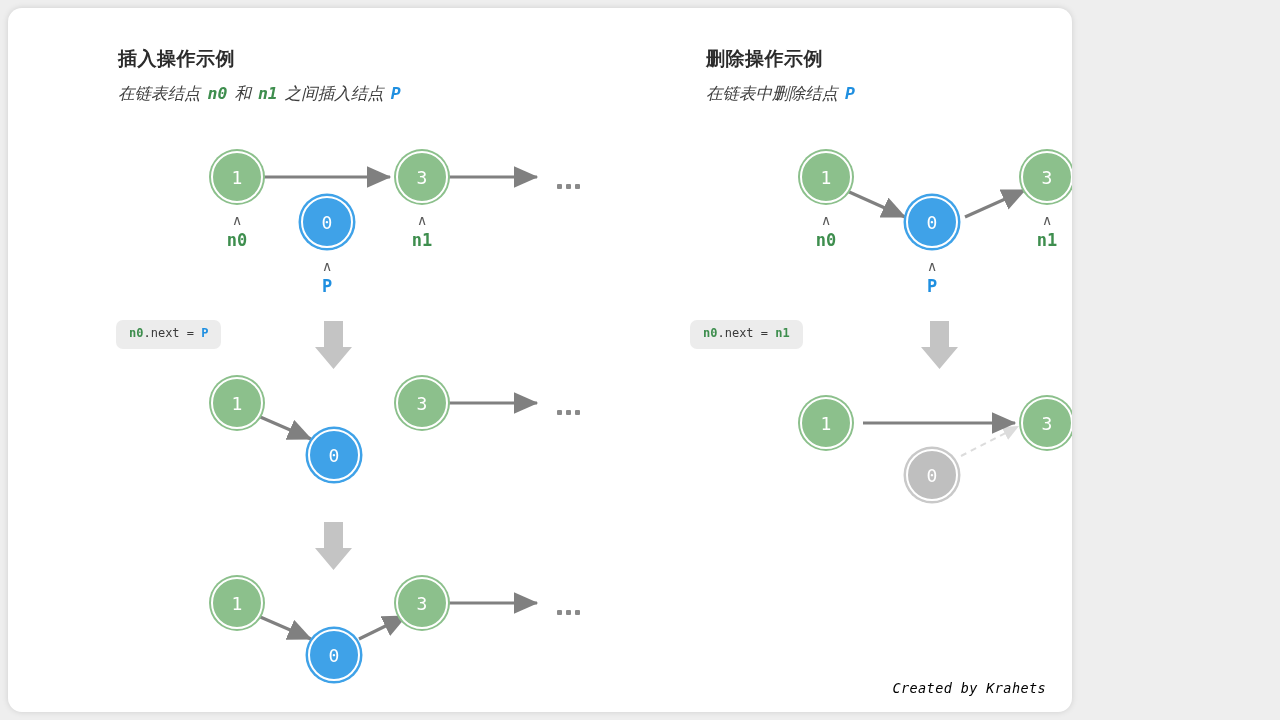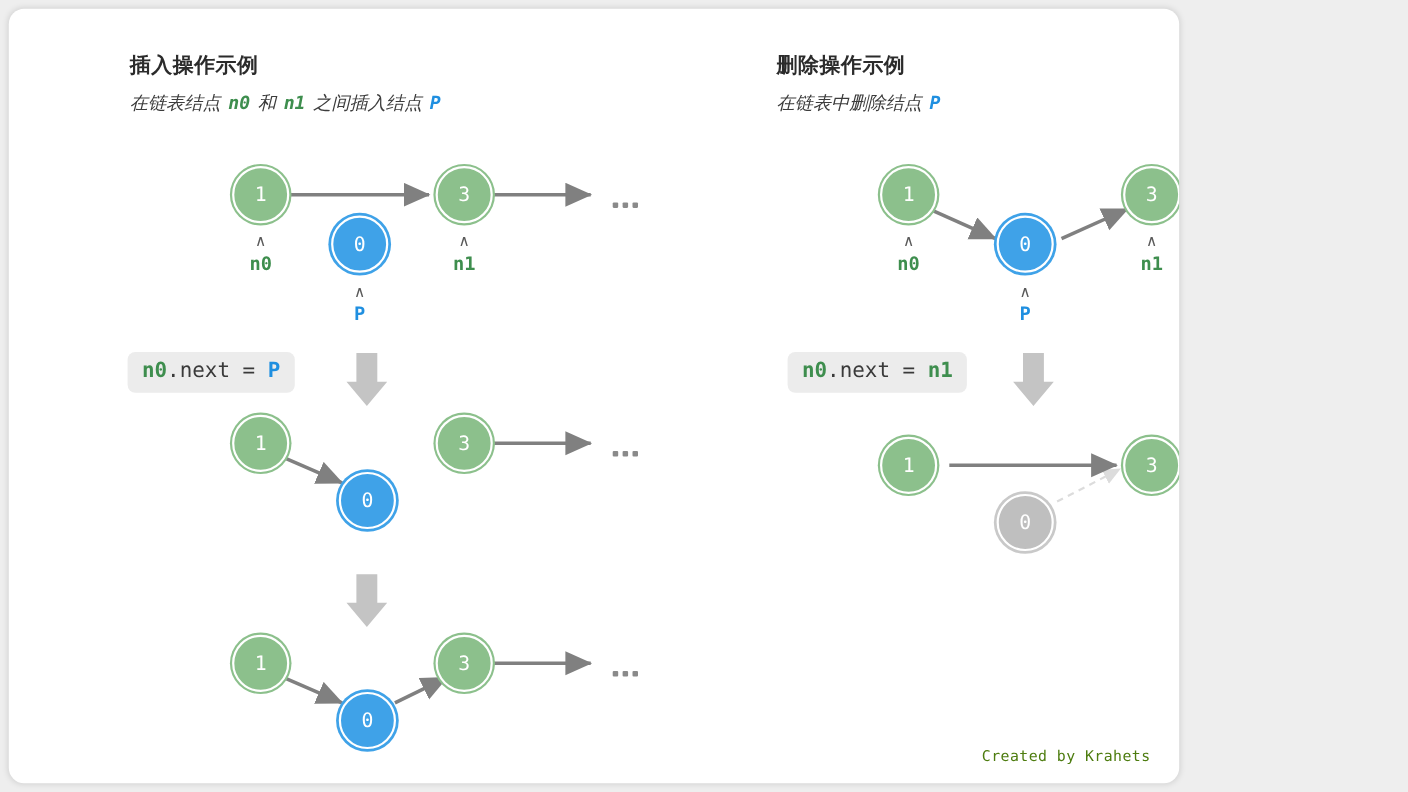--- a/index.html
+++ b/index.html
@@ -66,21 +66,21 @@
     pointer-events: none;
   }
 
   
   .code-chip {
     position: absolute;
     background: #ececec;
     border-radius: 7px;
     padding: 7px 13px 8px 13px;
     font-family: "DejaVu Sans Mono", "Liberation Mono", monospace;
-    font-size: 19px;
+    font-size: 12px;
     color: #3a3a3a;
     white-space: nowrap;
     line-height: 1.15;
   }
   .code-chip .b { font-weight: bold; }
 
   
   .node {
     position: absolute;
     width: 52px; height: 52px;
@@ -144,23 +144,24 @@
     display: block;
   }
 
   
   .credit {
     position: absolute;
     right: 26px;
     bottom: 16px;
     font-family: "DejaVu Sans Mono", "Liberation Mono", monospace;
     font-size: 13.5px;
-    color: #4d7c0f;
+    color: #000000;
     letter-spacing: 0.4px;
     white-space: nowrap;
+    font-style: italic;
   }
 </style>
 </head>
 <body>
 
 <div class="page">
 <div class="card">
 
   <svg class="canvas" viewBox="0 0 1264 704">
     <defs>
@@ -302,21 +303,21 @@
   </div>
   <div class="ptr" style="left:894px; top:252px;">
     <span class="caret">∧</span>
     <span class="pname pname-blue">P</span>
   </div>
   <div class="ptr" style="left:1009px; top:206px;">
     <span class="caret">∧</span>
     <span class="pname pname-green">n1</span>
   </div>
 
-  <div class="code-chip" style="left:708px; top:312px;">
+  <div class="code-chip" style="left:682px; top:312px;">
     <span class="b tok-green">n0</span><span>.next = </span><span class="b tok-green">n1</span>
   </div>
 
   <div class="node node-green" style="left:792px; top:389px;">1</div>
   <div class="node node-gray" style="left:898px; top:441px;">0</div>
   <div class="node node-green" style="left:1013px; top:389px;">3</div>
   <div class="dots" style="left:1139px; top:422px;">
     <i></i>
         <i></i>
         <i></i>

